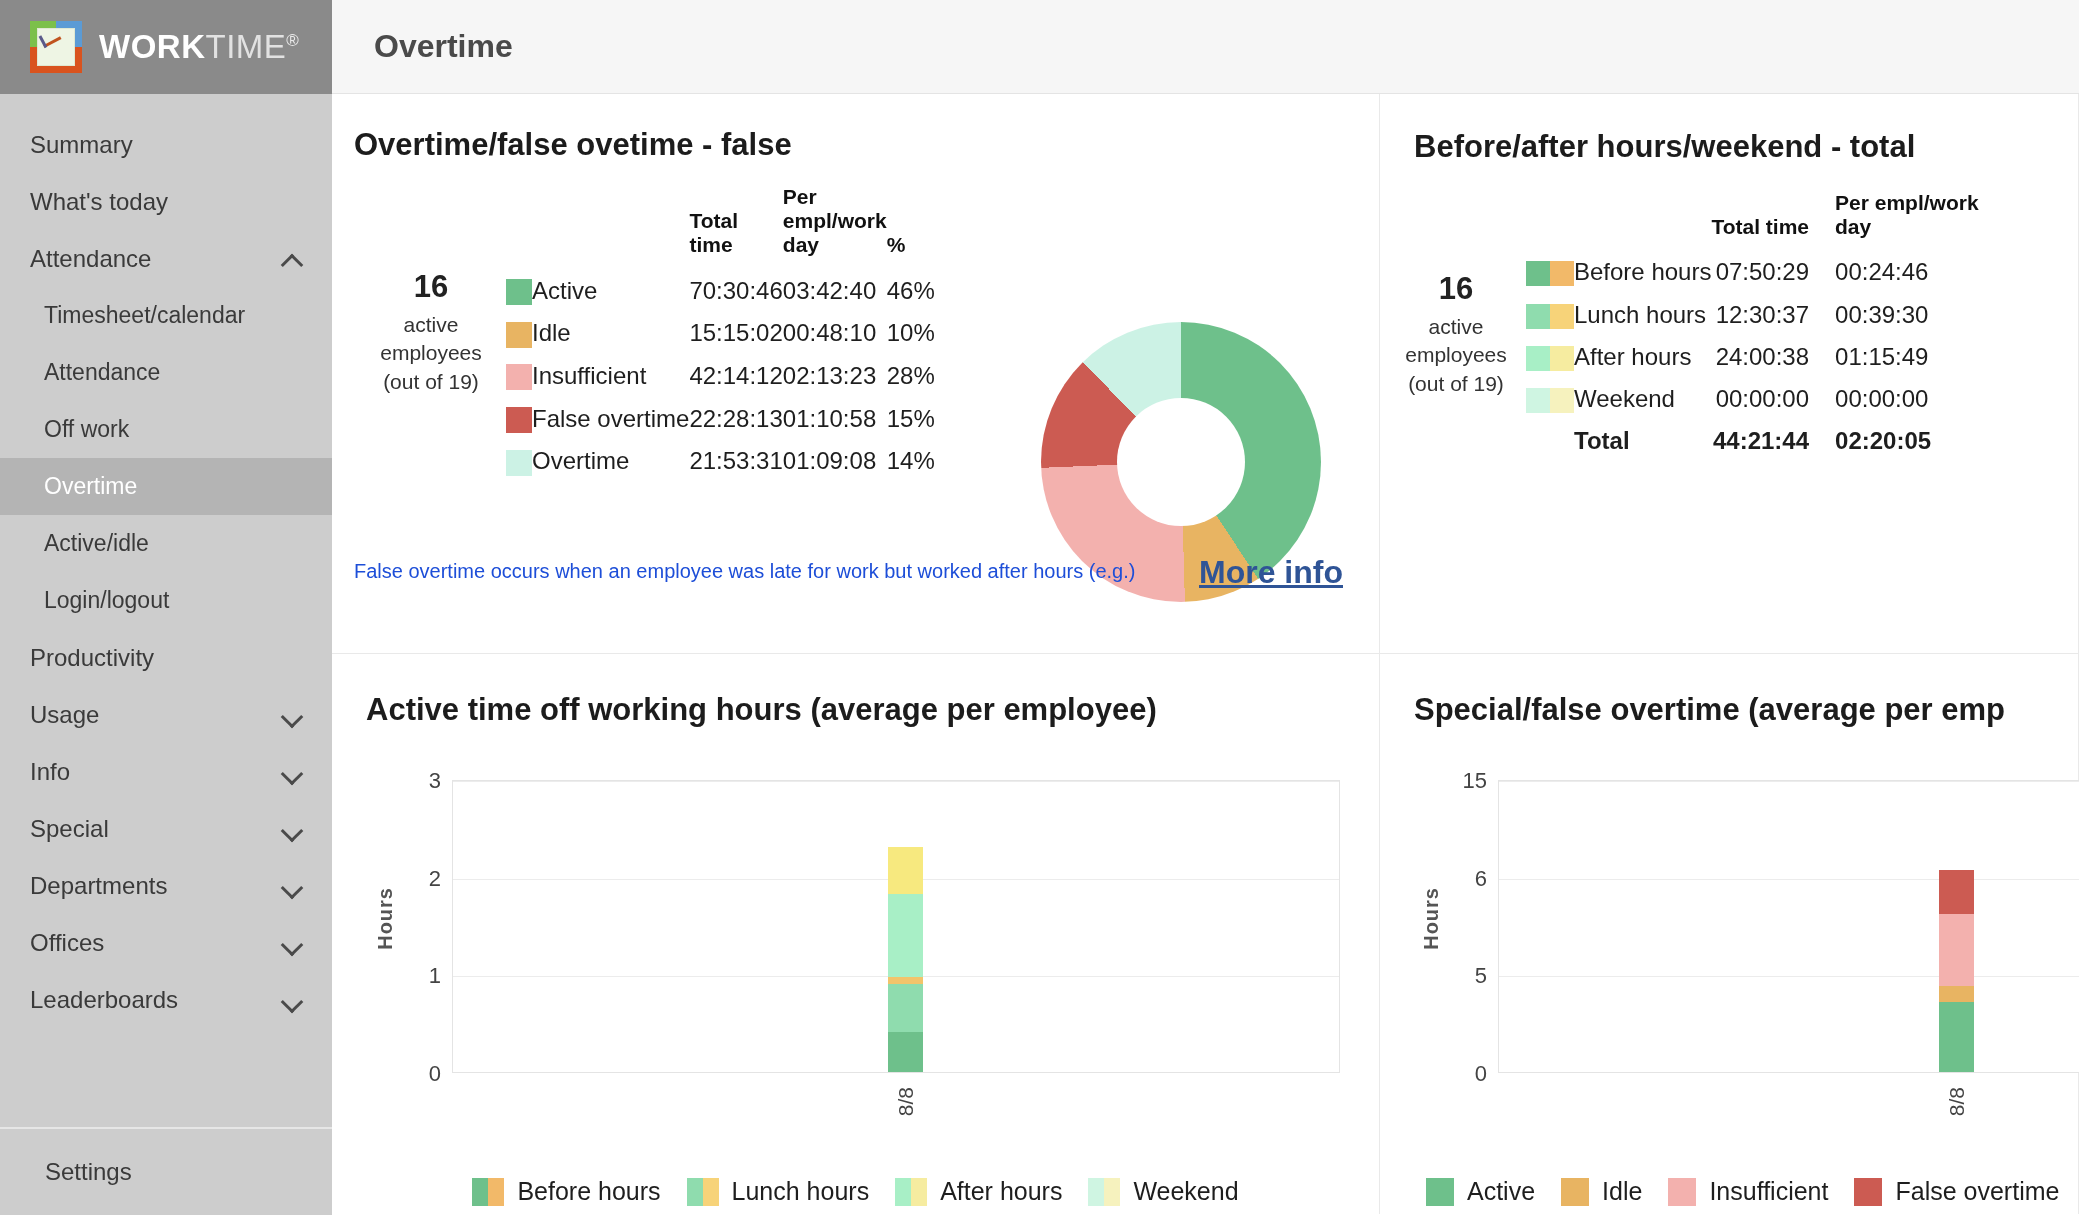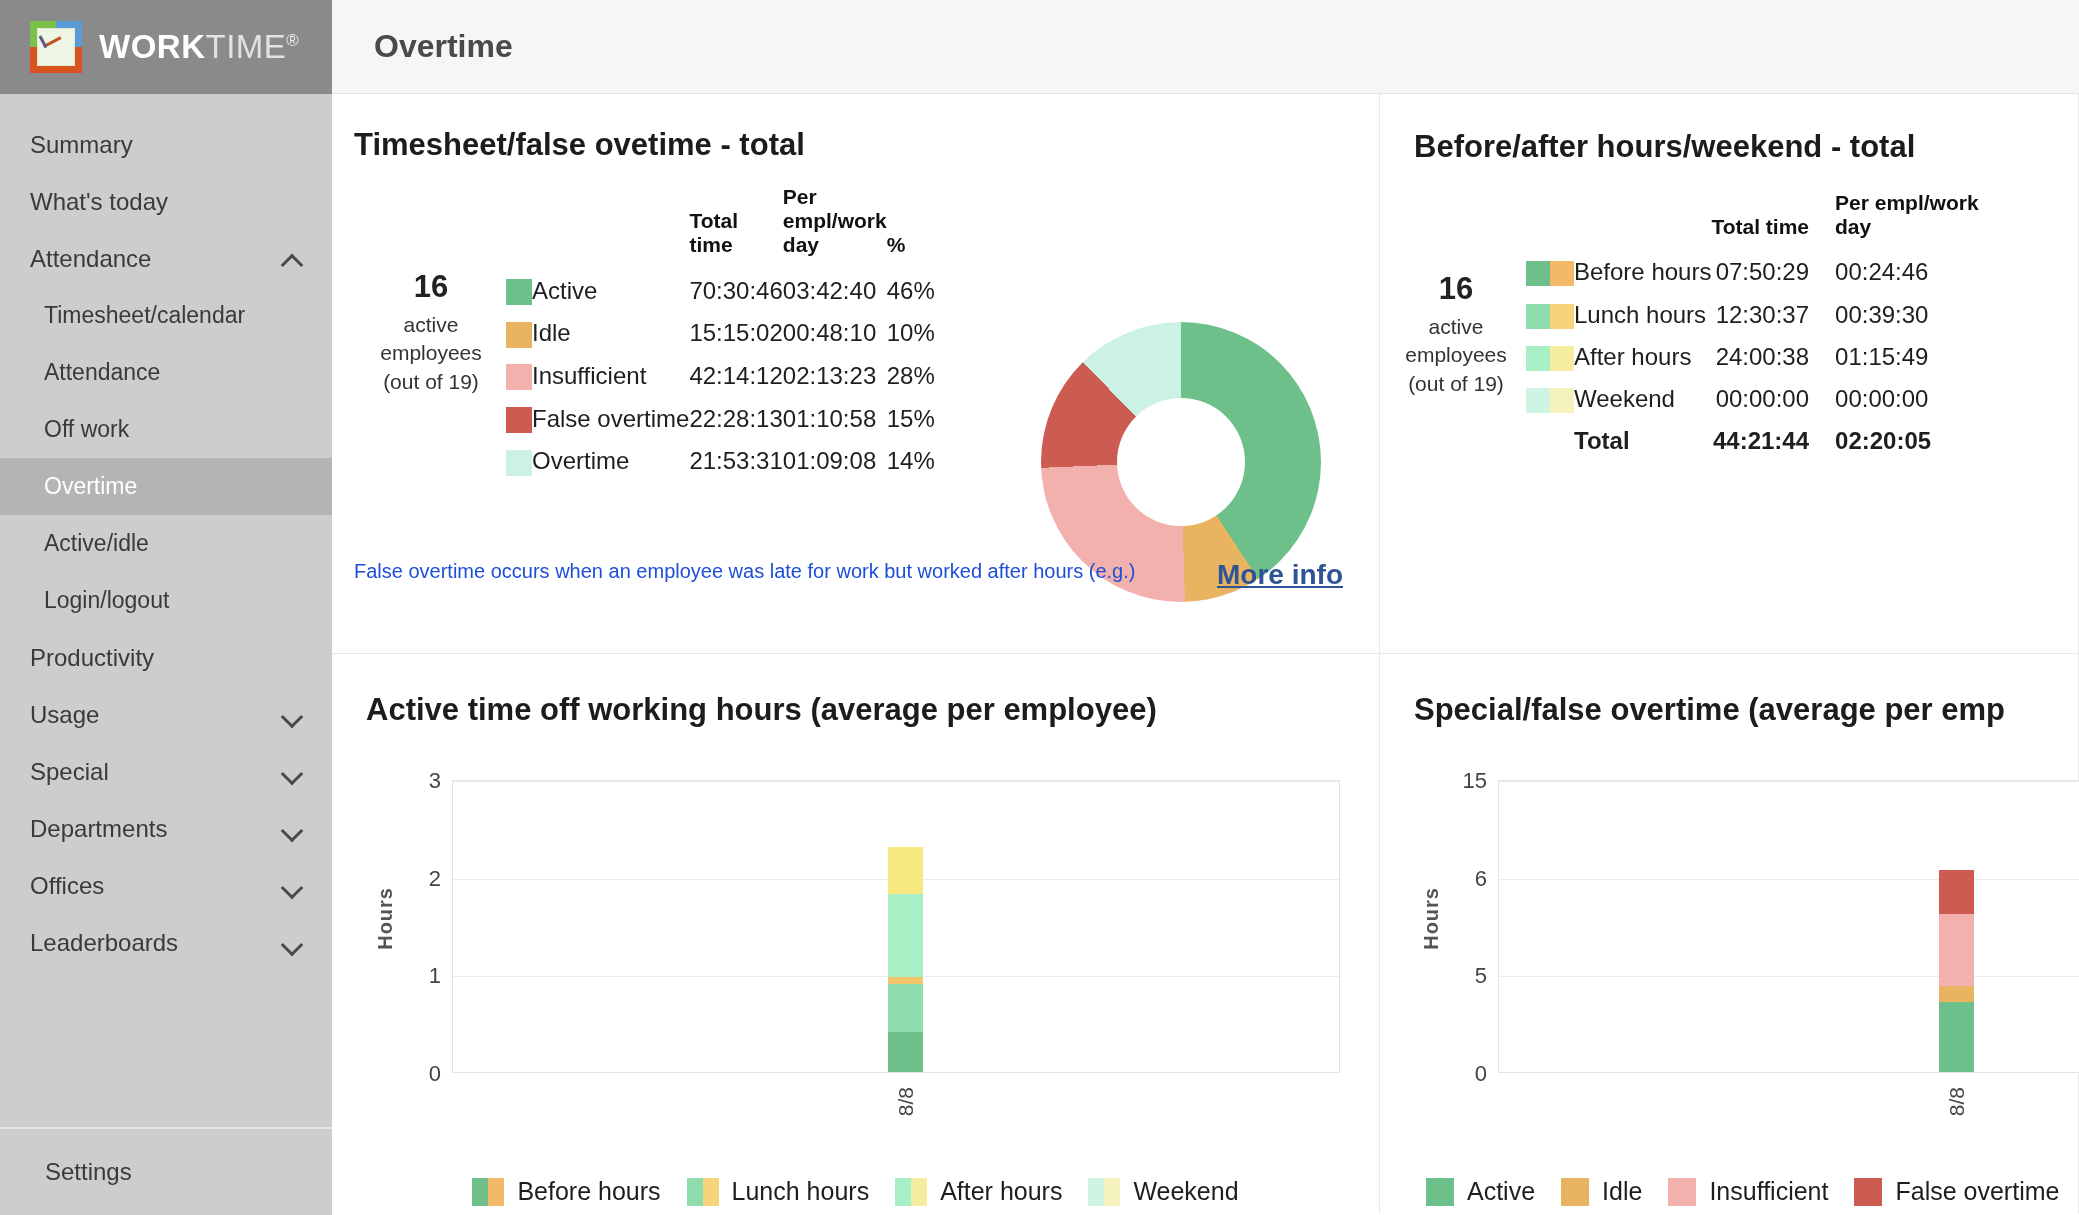--- a/index.html
+++ b/index.html
@@ -119,21 +119,21 @@
     position: absolute; left: 50%; top: 50%; width: 128px; height: 128px;
     transform: translate(-50%,-50%); background: #fff; border-radius: 50%;
   }
 
   .footnote {
     position: absolute; left: 22px; bottom: 70px;
     font-size: 20px; color: #1d4ed8;
   }
   .moreinfo {
     position: absolute; right: 36px; bottom: 62px;
-    font-size: 28px; font-weight: 700; color: #2f5496;
+    font-size: 32px; font-weight: 700; color: #2f5496;
     text-decoration: underline; cursor: pointer;
   }
 
   
   .chart-area { position: relative; margin: 52px 0 0 0; }
   .plot {
     position: absolute; border: 1px solid #e4e4e4; background: #fff;
   }
   .gridline { position: absolute; left: 0; right: 0; height: 1px; background: #ececec; }
   .ytick {
@@ -211,20 +211,24 @@
           <span>Login/logout</span>
         </div>
         <div class="nav-item">
           <span>Productivity</span>
         </div>
         <div class="nav-item">
           <span>Usage</span>
           <span class="chev"></span>
         </div>
         <div class="nav-item">
+          <span>Info</span>
+          <span class="chev"></span>
+        </div>
+        <div class="nav-item">
           <span>Special</span>
           <span class="chev"></span>
         </div>
         <div class="nav-item">
           <span>Departments</span>
           <span class="chev"></span>
         </div>
         <div class="nav-item">
           <span>Offices</span>
           <span class="chev"></span>
@@ -241,21 +245,21 @@
   </aside>
 
   <section class="main">
     <div class="topbar">
       <h1>Overtime</h1>
     </div>
 
     <div class="grid">
 
       <div class="card tl">
-        <div class="card-title">Timesheet/false ovetime - total</div>
+        <div class="card-title">Overtime/false ovetime - false</div>
         <div class="sumwrap">
           <div class="empcount">
             <div class="num">16</div>
             <div class="lbl">
               <div>active</div>
               <div>employees</div>
               <div>(out of 19)</div>
             </div>
           </div>
           <table class="legend-table" id="tbl-overtime">

